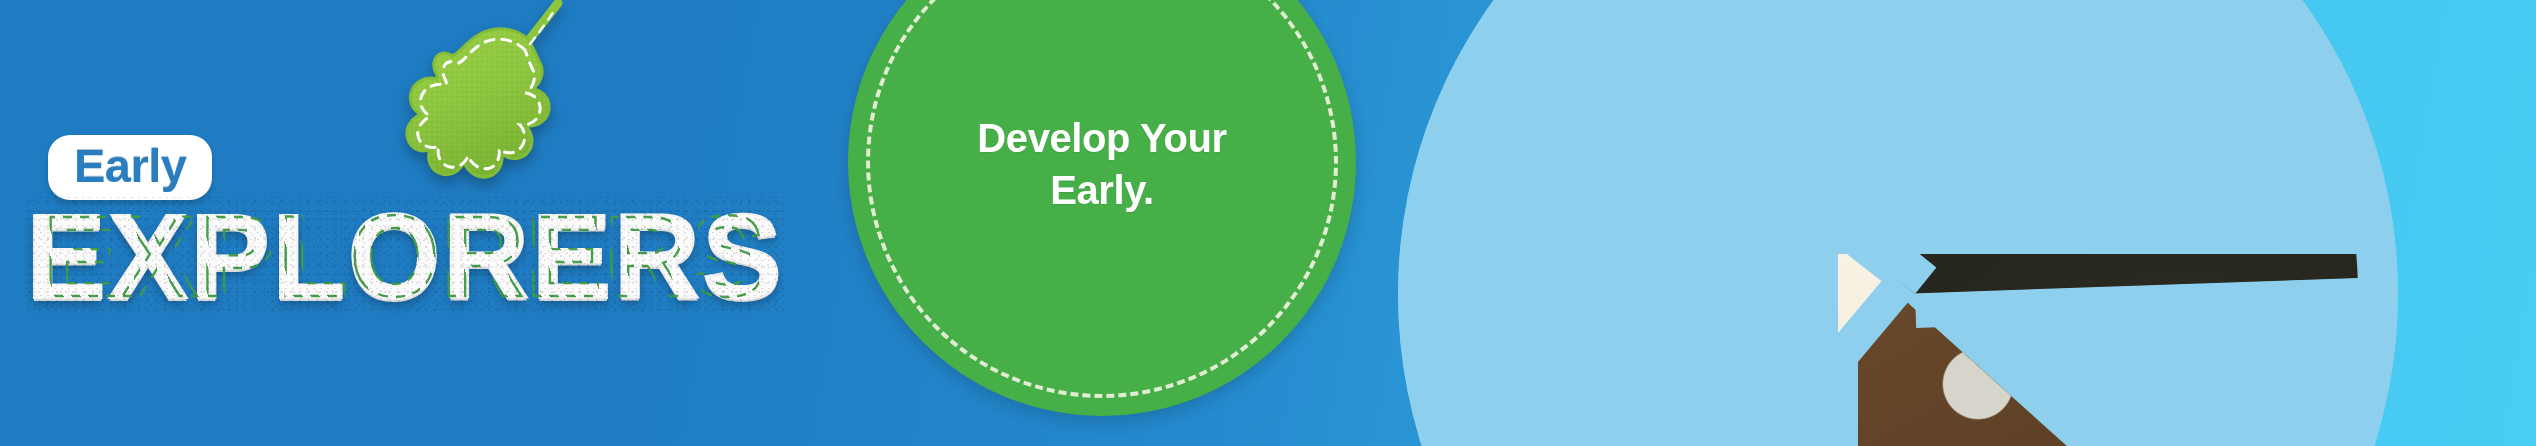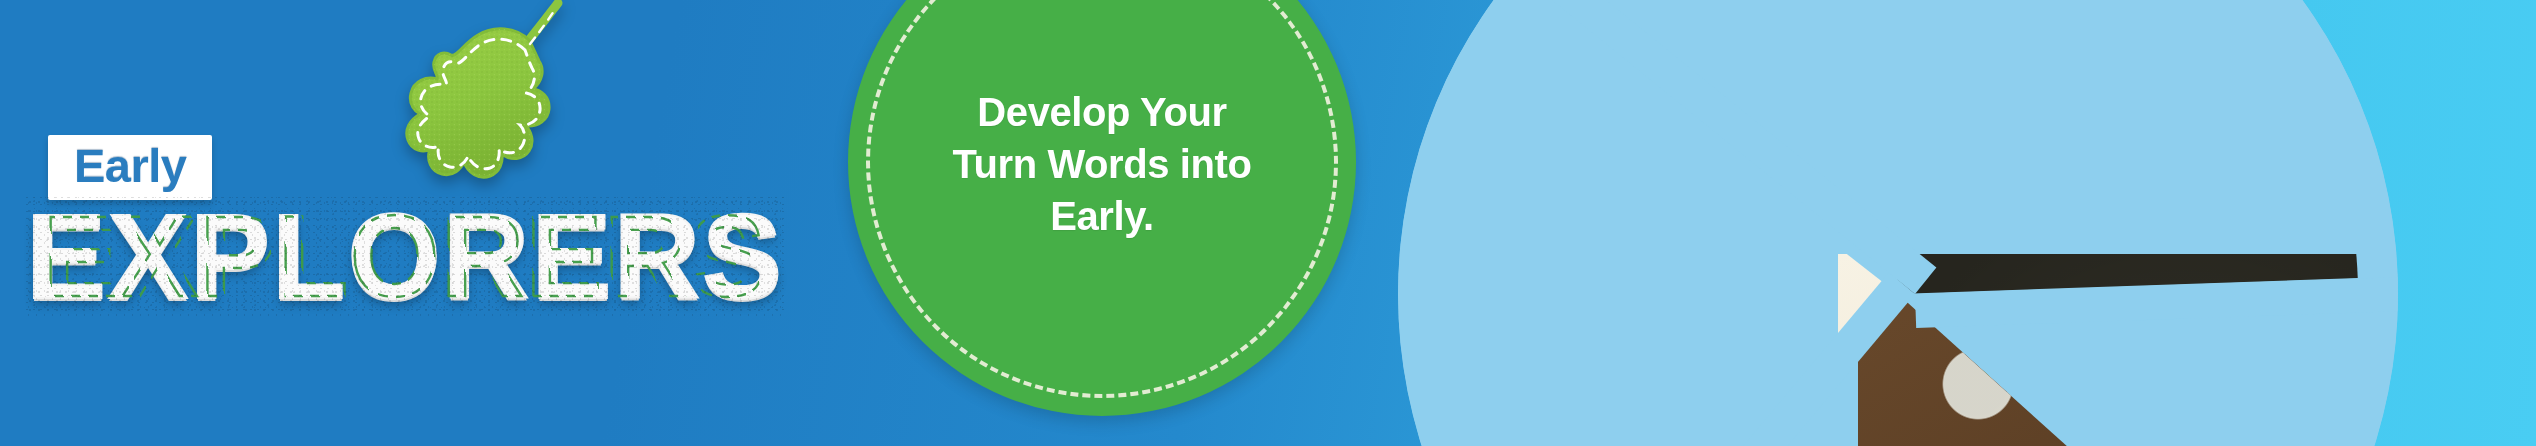--- a/index.html
+++ b/index.html
@@ -182,21 +182,21 @@
     margin-top:4px;
     text-shadow:0 1px 1px rgba(0,0,0,.08);
   }
 
   
   .early-pill{
     position:absolute;
     left:48px; top:135px;
     padding:7px 26px 11px 26px;
     background:#ffffff;
-    border-radius:2px;
+    border-radius:22px;
     box-shadow:0 4px 6px rgba(0,0,0,.18);
   }
   .early-text{
     font-size:47px;
     font-weight:bold;
     color:#2a7dbf;
     letter-spacing:-0.5px;
     line-height:1;
     text-shadow:1px 2px 0 rgba(255,255,255,.65), 0 -1px 1px rgba(20,70,115,.35);
   }
@@ -283,21 +283,20 @@
 
     <div class="spoke spoke-1"></div>
     <div class="spoke spoke-2"></div>
     <div class="spoke spoke-3"></div>
   </div>
 
   <div class="badge-circle">
     <div class="badge-stitch"></div>
     <div class="badge-text">
       <div>Develop Your</div>
-      <div>Turn Words into</div>
       <div>Early.</div>
     </div>
   </div>
 
   <div class="leaf">
     <svg viewBox="0 0 210 200" width="210" height="200" aria-hidden="true">
       <defs>
         <linearGradient id="leafgrad" x1="0" y1="0" x2="0.4" y2="1">
           <stop offset="0%" stop-color="#9ccf46"></stop>
           <stop offset="55%" stop-color="#8cc63f"></stop>

